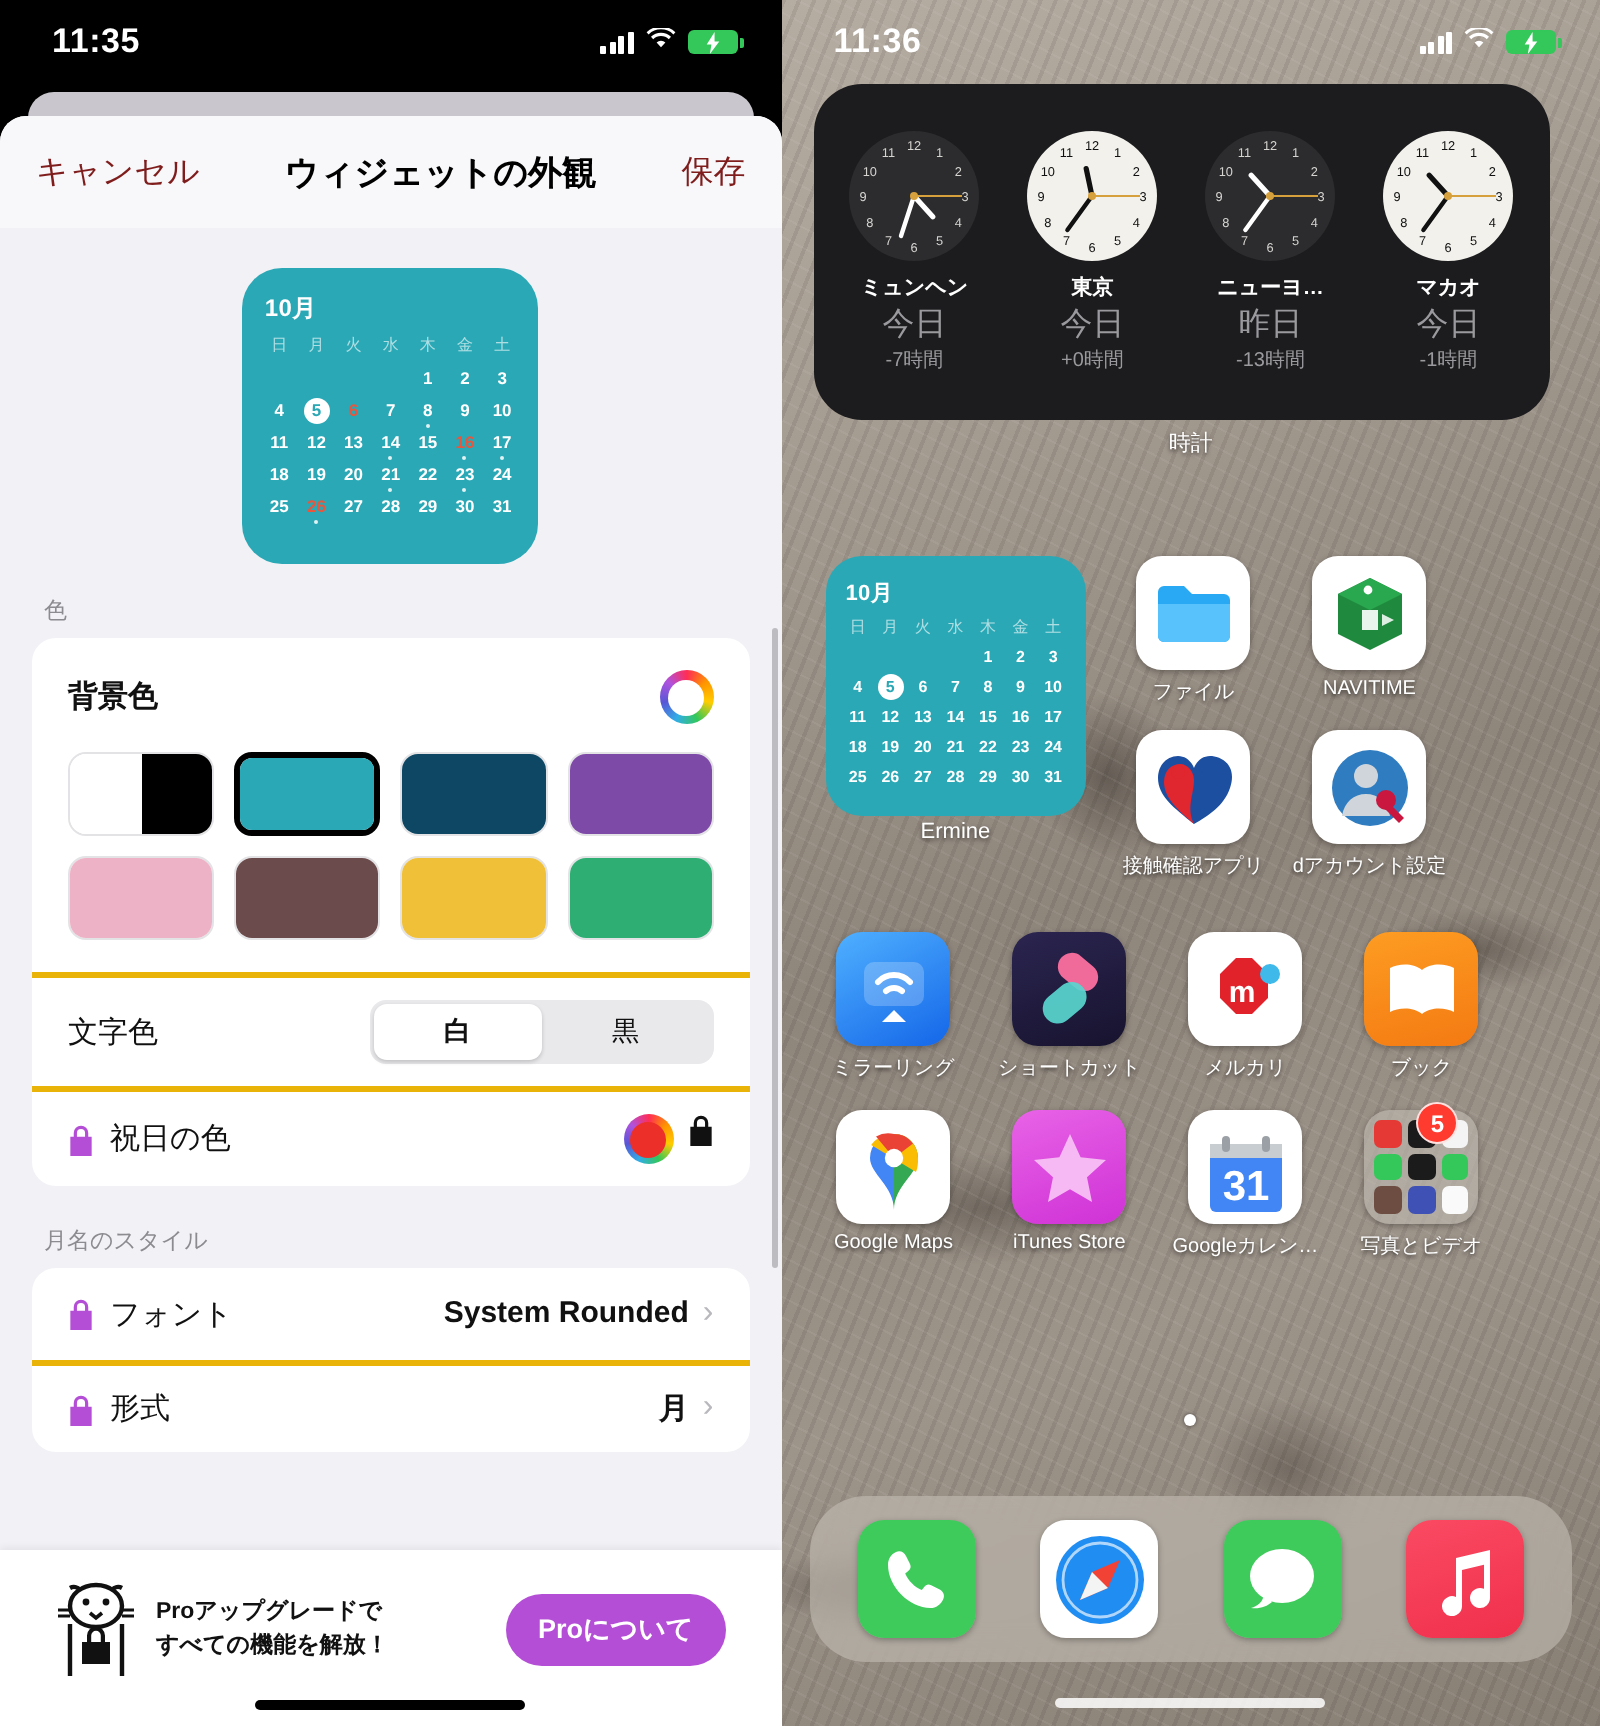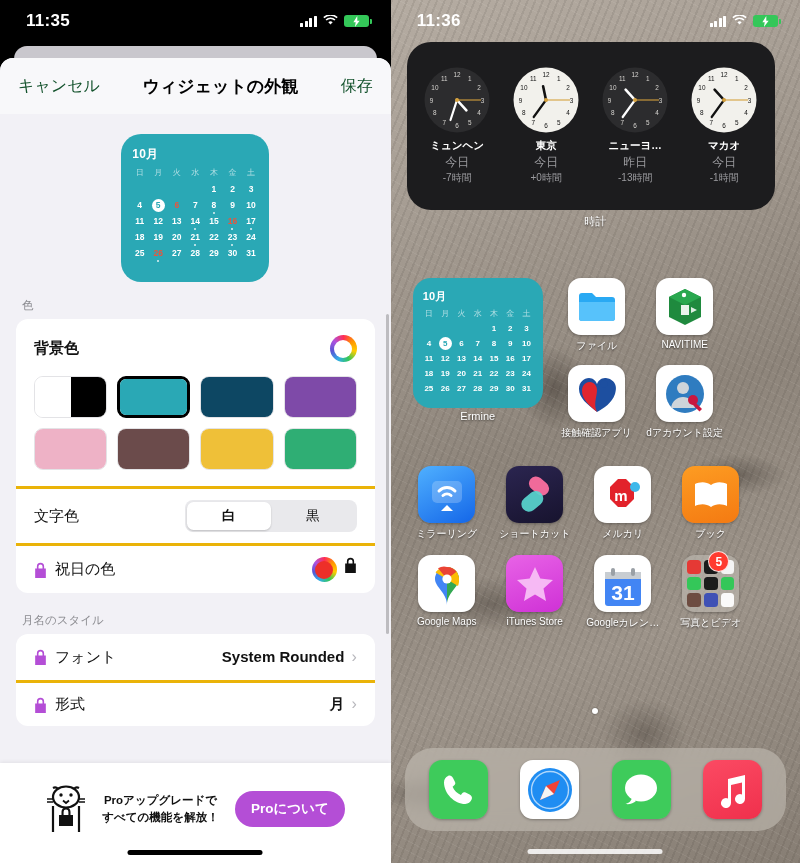--- a/index.html
+++ b/index.html
@@ -47,21 +47,21 @@
   .sheet {
     position: absolute; left: 0; right: 0; top: 58px; bottom: 0;
     background: #f2f1f6; border-radius: 13px 13px 0 0;
     display: flex; flex-direction: column; overflow: hidden;
   }
   .navbar {
     flex: 0 0 auto; height: 56px; background: #f8f8fa;
     display: flex; align-items: center; justify-content: space-between;
     padding: 0 18px; position: relative;
   }
-  .nav-btn { font-size: 16px; color: #14532d; white-space: nowrap; }
+  .nav-btn { font-size: 16px; color: #7f1d1d; white-space: nowrap; }
   .nav-title { font-size: 17px; font-weight: bold; color: #000; }
 
   .scroll-body { flex: 1 1 auto; position: relative; overflow: hidden; background: #f2f1f6; }
   .scrollbar {
     position: absolute; right: 2px; top: 200px; width: 3px; height: 320px;
     background: rgba(0,0,0,.22); border-radius: 2px;
   }
 
   
   .preview-wrap { display: flex; justify-content: center; padding: 20px 0 16px; }
@@ -116,23 +116,23 @@
   .seg.on { background: #fff; box-shadow: 0 1px 2px rgba(0,0,0,.18); font-weight: bold; }
 
   .dot-red {
     width: 25px; height: 25px; border-radius: 50%;
     background: conic-gradient(#ff2d55,#ff9500,#ffcc00,#34c759,#32ade6,#5856d6,#af52de,#ff2d55);
     position: relative;
   }
   .dot-red::after { content:""; position:absolute; inset:3.5px; border-radius:50%; background:#ed2f29; }
 
   .promo {
-    position: absolute; left: 0; right: 0; bottom: 0; height: 100px;
+    position: absolute; left: 0; right: 0; bottom: 0; height: 88px;
     background: #fff; display: flex; align-items: center; gap: 10px;
-    padding: 0 46px 8px; box-shadow: 0 -1px 4px rgba(0,0,0,.07); text-align: center;
+    padding: 0 28px 8px; box-shadow: 0 -1px 4px rgba(0,0,0,.07);
   }
   .promo-text { font-size: 11.5px; font-weight: bold; line-height: 1.45; color: #111; flex: 1; }
   .promo-btn {
     background: #b44ed6; color: #fff; font-size: 13.5px; font-weight: bold;
     padding: 9px 16px; border-radius: 18px; white-space: nowrap;
   }
   .home-ind {
     position: absolute; left: 50%; transform: translateX(-50%); bottom: 8px;
     width: 135px; height: 5px; background: #000; border-radius: 3px;
   }
@@ -161,21 +161,21 @@
 
   .clock-widget {
     position: absolute; left: 16px; top: 42px; width: 368px; height: 168px;
     background: #1c1c1e; border-radius: 24px;
     display: flex; align-items: center; justify-content: space-around;
     padding: 0 6px;
   }
   .clk { text-align: center; width: 86px; }
   .clk-face { width: 66px; height: 66px; margin: 0 auto 6px; }
   .clk-city { font-size: 10.5px; font-weight: bold; color: #fff; white-space: nowrap; overflow:hidden; text-overflow: ellipsis; }
-  .clk-day { font-size: 12px; color: #9a9a9e; margin-top: 1px; }
+  .clk-day { font-size: 16px; color: #9a9a9e; margin-top: 1px; }
   .clk-off { font-size: 10px; color: #9a9a9e; }
   .widget-label {
     position: absolute; top: 214px; left: 0; right: 0; text-align: center;
     font-size: 11px; color: #fff; text-shadow: 0 1px 2px rgba(0,0,0,.6);
   }
 
   .home-cal {
     position: absolute; left: 22px; top: 278px; width: 130px; height: 130px;
     border-radius: 18px; padding: 9px 8px 7px; color: #fff;
   }

